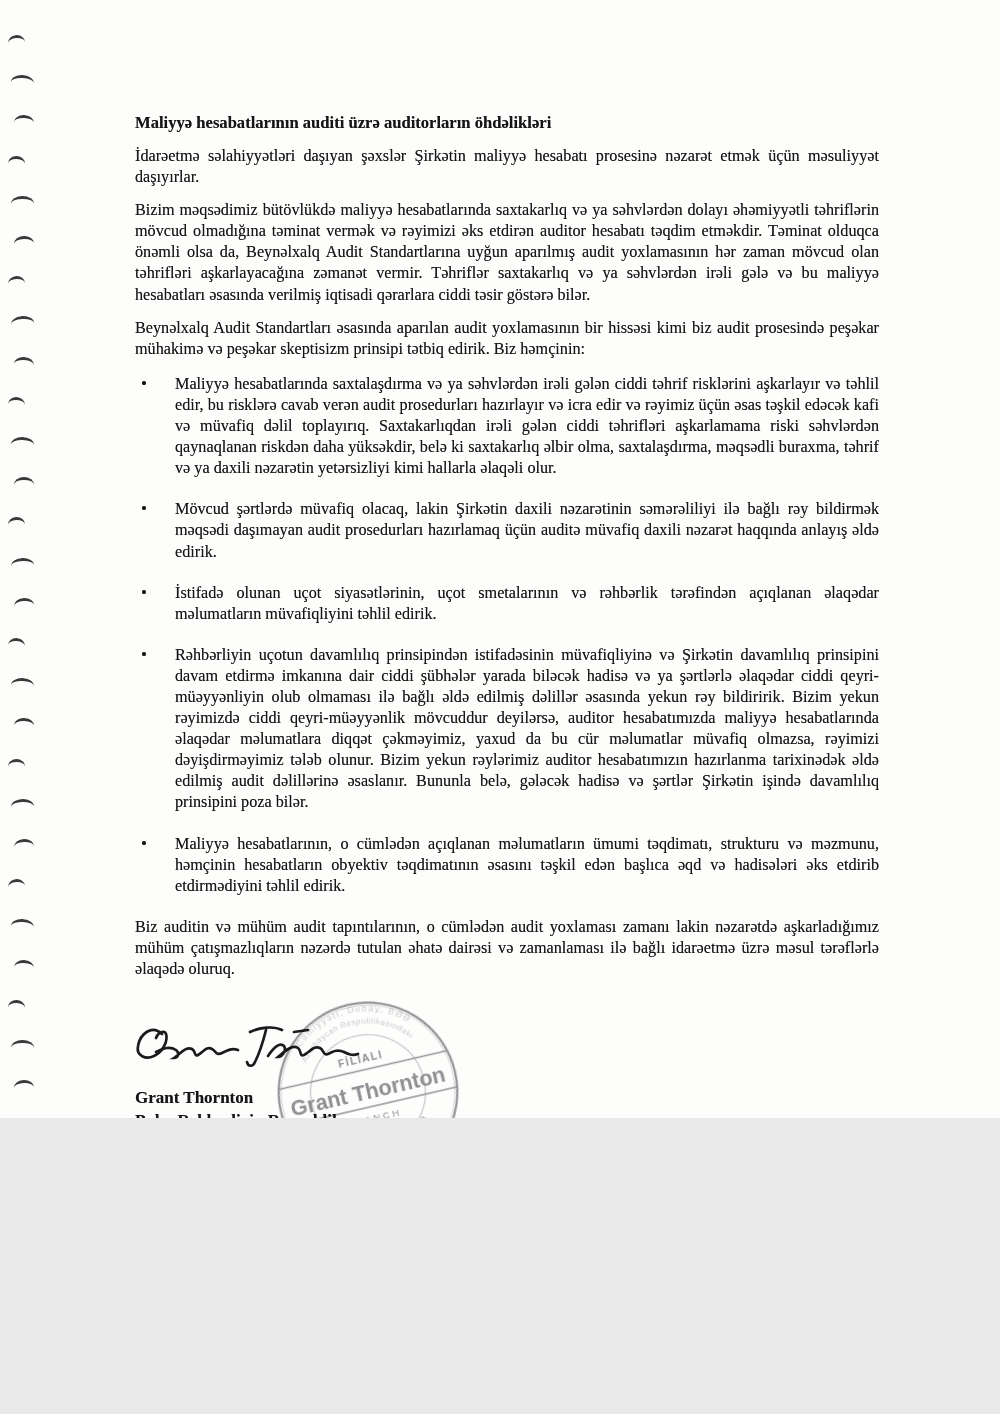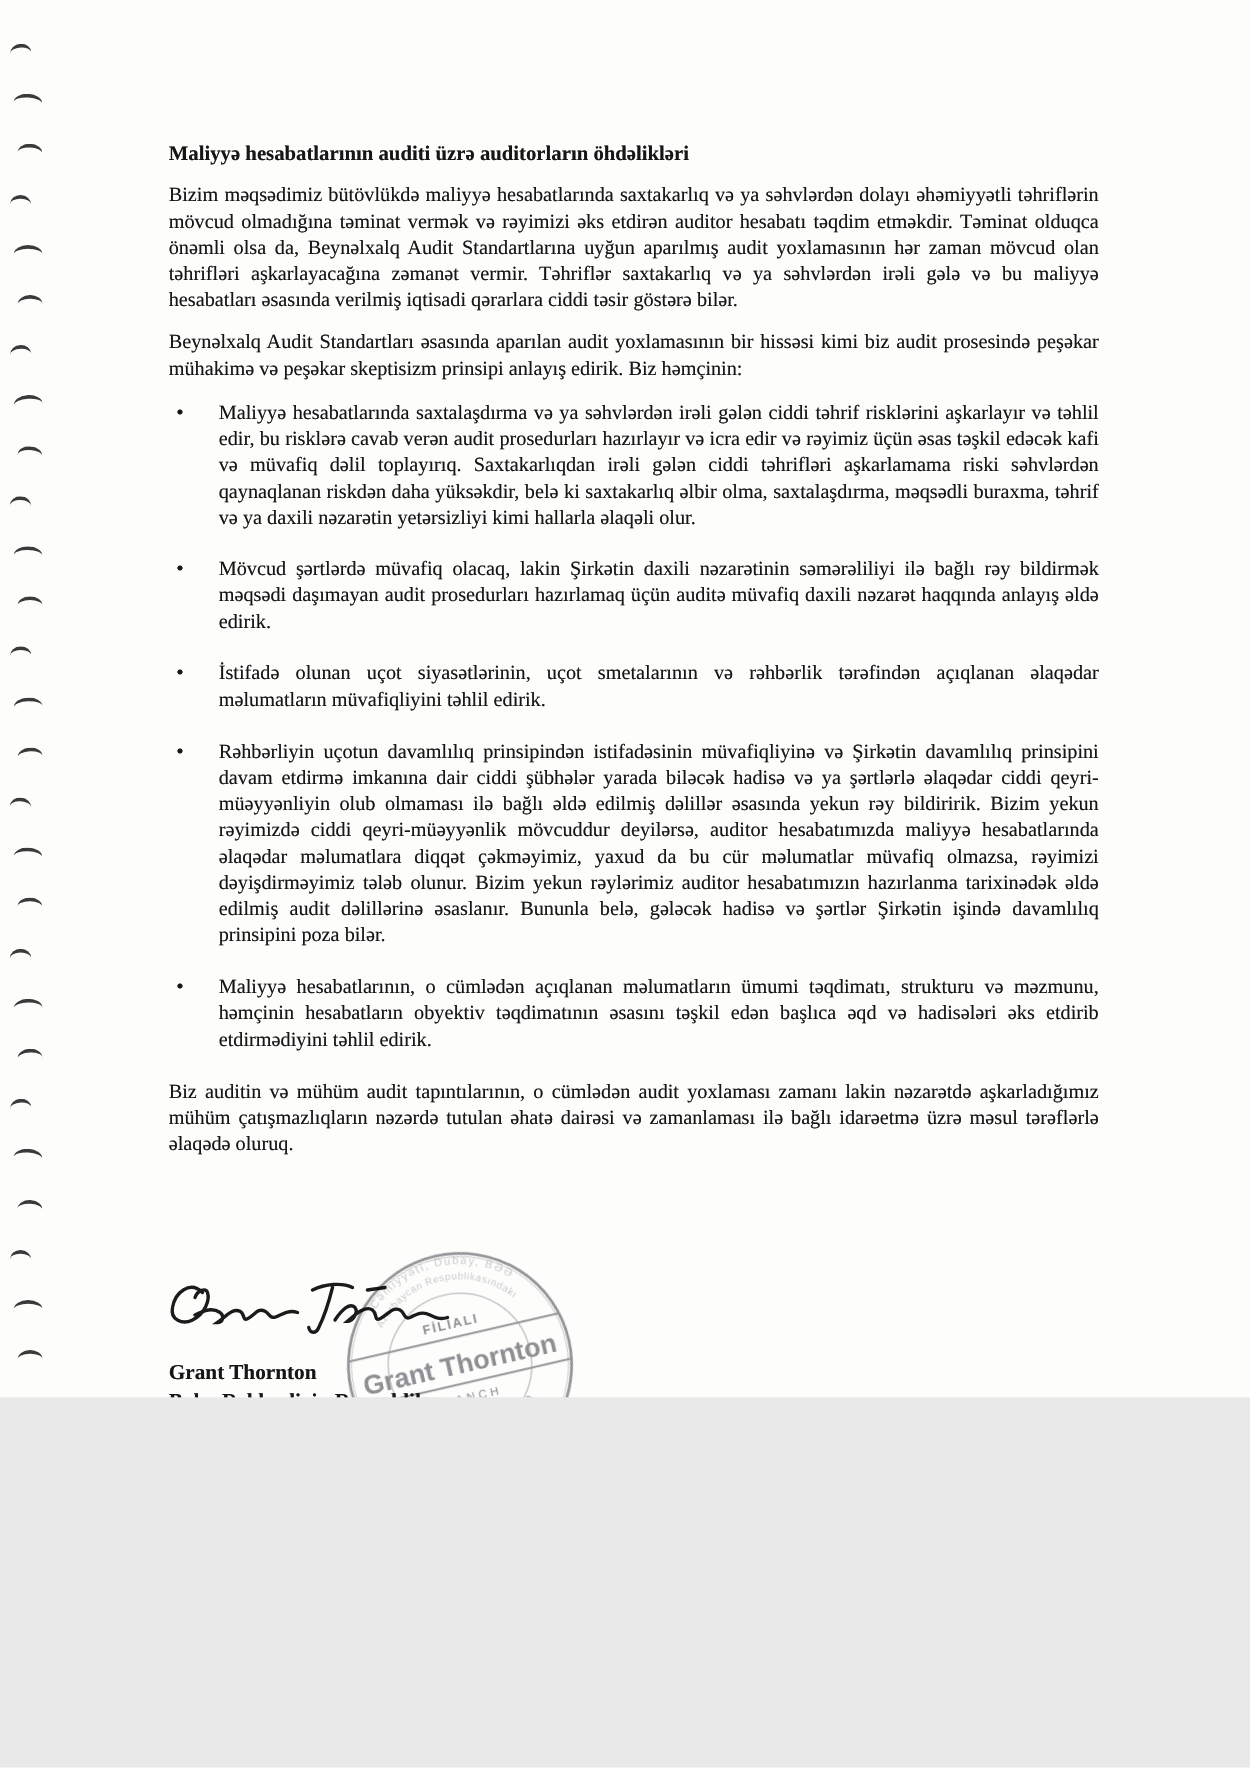--- a/index.html
+++ b/index.html
@@ -100,22 +100,23 @@
       <div class="bmark" style="top: 1200.8px; left: 14px; width: 20px; transform: rotate(3deg);"></div>
       <div class="bmark" style="top: 1241px; left: 8px; width: 17px; transform: rotate(2deg);"></div>
       <div class="bmark" style="top: 1281.2px; left: 11px; width: 23px; transform: rotate(1deg);"></div>
       <div class="bmark" style="top: 1321.4px; left: 14px; width: 20px; transform: rotate(0deg);"></div>
       <div class="bmark" style="top: 1361.6px; left: 8px; width: 17px; transform: rotate(-1deg);"></div>
     </div>
 
   <div class="content">
     <h1>Maliyyə hesabatlarının auditi üzrə auditorların öhdəlikləri</h1>
 
+    <p>İdarəetmə səlahiyyətləri daşıyan şəxslər Şirkətin maliyyə hesabatı prosesinə nəzarət etmək üçün məsuliyyət daşıyırlar.</p>
     <p>Bizim məqsədimiz bütövlükdə maliyyə hesabatlarında saxtakarlıq və ya səhvlərdən dolayı əhəmiyyətli təhriflərin mövcud olmadığına təminat vermək və rəyimizi əks etdirən auditor hesabatı təqdim etməkdir. Təminat olduqca önəmli olsa da, Beynəlxalq Audit Standartlarına uyğun aparılmış audit yoxlamasının hər zaman mövcud olan təhrifləri aşkarlayacağına zəmanət vermir. Təhriflər saxtakarlıq və ya səhvlərdən irəli gələ və bu maliyyə hesabatları əsasında verilmiş iqtisadi qərarlara ciddi təsir göstərə bilər.</p>
-    <p class="pre-list">Beynəlxalq Audit Standartları əsasında aparılan audit yoxlamasının bir hissəsi kimi biz audit prosesində peşəkar mühakimə və peşəkar skeptisizm prinsipi anlayış edirik. Biz həmçinin:</p>
+    <p class="pre-list">Beynəlxalq Audit Standartları əsasında aparılan audit yoxlamasının bir hissəsi kimi biz audit prosesində peşəkar mühakimə və peşəkar skeptisizm prinsipi tətbiq edirik. Biz həmçinin:</p>
 
     <div class="bullets">
       <div class="bullet-item">
         <span class="bullet-dot">•</span>
         <p class="bullet-text">Maliyyə hesabatlarında saxtalaşdırma və ya səhvlərdən irəli gələn ciddi təhrif risklərini aşkarlayır və təhlil edir, bu risklərə cavab verən audit prosedurları hazırlayır və icra edir və rəyimiz üçün əsas təşkil edəcək kafi və müvafiq dəlil toplayırıq. Saxtakarlıqdan irəli gələn ciddi təhrifləri aşkarlamama riski səhvlərdən qaynaqlanan riskdən daha yüksəkdir, belə ki saxtakarlıq əlbir olma, saxtalaşdırma, məqsədli buraxma, təhrif və ya daxili nəzarətin yetərsizliyi kimi hallarla əlaqəli olur.</p>
       </div>
       <div class="bullet-item">
         <span class="bullet-dot">•</span>
         <p class="bullet-text">Mövcud şərtlərdə müvafiq olacaq, lakin Şirkətin daxili nəzarətinin səmərəliliyi ilə bağlı rəy bildirmək məqsədi daşımayan audit prosedurları hazırlamaq üçün auditə müvafiq daxili nəzarət haqqında anlayış əldə edirik.</p>
       </div>

